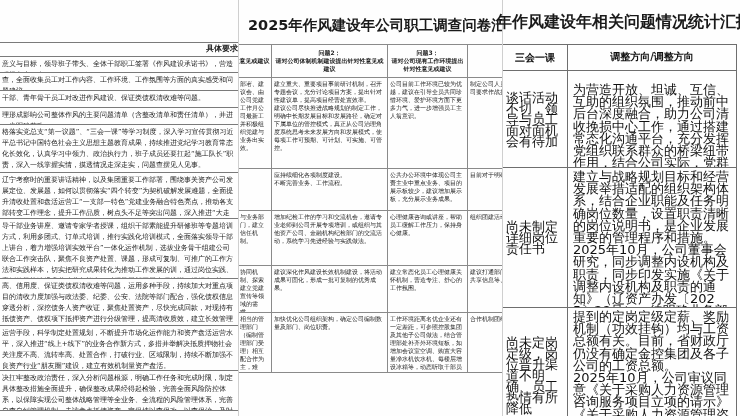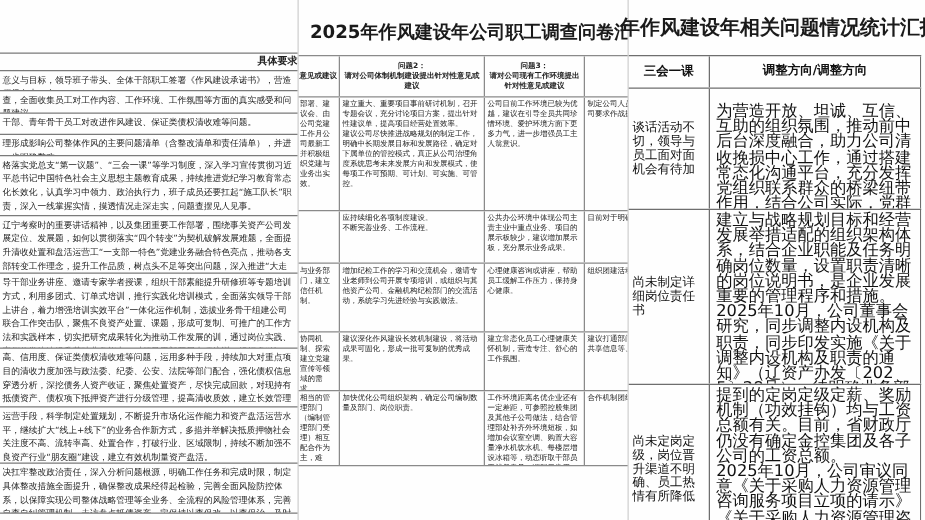--- a/index.html
+++ b/index.html
@@ -29,21 +29,21 @@
   .mrow{display:flex;border-bottom:1px solid #8a8a8a;box-sizing:border-box;overflow:hidden;}
   .mc{box-sizing:border-box;border-right:1px solid #8a8a8a;overflow:hidden;
       font-size:6px;line-height:8px;padding:2px;word-break:break-all;white-space:pre-line;color:#222;}
   .mc1{width:34px;}.mc2{width:116px;}.mc3{width:80px;}.mc4{width:100px;}
   .mhead .mc{display:flex;align-items:center;justify-content:center;text-align:center;font-weight:bold;padding:1px;}
 
   
   .rtable{position:absolute;top:44px;left:0;width:234px;border-top:1px solid #6e6e6e;}
   .rrow{display:flex;border-bottom:1px solid #6e6e6e;box-sizing:border-box;overflow:hidden;}
   .rc{box-sizing:border-box;border-right:1px solid #6e6e6e;overflow:hidden;color:#111;}
-  .rc-list{width:65px;display:flex;align-items:center;font-size:10px;line-height:11px;
+  .rc-list{width:65px;display:flex;align-items:center;font-size:13px;line-height:11px;
            padding:2px 3px;word-break:break-all;}
   .rc-fb{width:169px;font-size:13px;line-height:12.2px;padding:3px 5px;word-break:break-all;white-space:pre-line;}
   .rhead{height:26px;}
   .rhead .rc{display:flex;align-items:center;justify-content:center;font-size:10px;font-weight:bold;padding:0;}
   .pad-top{padding-top:13px;}
   b{font-weight:bold;}
 </style>
 </head>
 <body>
 
@@ -97,21 +97,21 @@
   <div class="ltable">
     <div class="lrow lhead">具体要求</div>
     <div class="lrow" style="height:16px">意义与目标，领导班子带头、全体干部职工签署《作风建设承诺书》，营造积极向上、奋</div>
     <div class="lrow" style="height:18px">查，全面收集员工对工作内容、工作环境、工作氛围等方面的真实感受和问题建议。</div>
     <div class="lrow" style="height:17px">干部、青年骨干员工对改进作风建设、保证类债权清收难等问题。</div>
     <div class="lrow" style="height:17px">理形成影响公司整体作风的主要问题清单（含整改清单和责任清单），并进一步明确整改</div>
     <div class="lrow" style="height:48px">格落实党总支“第一议题”、“三会一课”等学习制度，深入学习宣传贯彻习近平总书记中国特色社会主义思想主题教育成果，持续推进党纪学习教育常态化长效化，认真学习中领力、政治执行力，班子成员还要扛起“施工队长”职责，深入一线掌握实情，摸透情况走深走实，问题查摆见人见事。</div>
     <div class="lrow" style="height:46px">辽宁考察时的重要讲话精神，以及集团重要工作部署，围绕事关资产公司发展定位、发展题，如何以贯彻落实“四个转变”为契机破解发展难题，全面提升清收处置和盘活运营工“一支部一特色”党建业务融合特色亮点，推动各支部转变工作理念，提升工作品质，树点头不足等突出问题，深入推进“大走访大调研大排查大化解”活动。</div>
     <div class="lrow" style="height:60px">导干部业务讲座、邀请专家学者授课，组织干部素能提升研修班等专题培训方式，利用多团式、订单式培训，推行实践化培训模式，全面落实领导干部上讲台，着力增强培训实效平台”一体化运作机制，选拔业务骨干组建公司联合工作突击队，聚焦不良资产处置、课题，形成可复制、可推广的工作方法和实践样本，切实把研究成果转化为推动工作发展的训，通过岗位实践、案例教学快速提升基础业务能力；对领导干部开展专项培训，组织多“轮岗”实践机会，增强全方位多部门履职能力，优化人才流动，实现岗位配备。</div>
     <div class="lrow" style="height:47px">高、信用度、保证类债权清收难等问题，运用多种手段，持续加大对重点项目的清收力度加强与政法委、纪委、公安、法院等部门配合，强化债权信息穿透分析，深挖债务人资产收证，聚焦处置资产，尽快完成回款，对现持有抵债资产、债权项下抵押资产进行分级管理，提高清收质效，建立长效管理机制，持续优化考核细则，开展现场检查，推进政</div>
-    <div class="lrow" style="height:45px">运营手段，科学制定处置规划，不断提升市场化运作能力和资产盘活运营水平，继续扩大“线上+线下”的业务合作新方式，多措并举解决抵质押物社会关注度不高、流转率高、处置合作，打破行业、区域限制，持续不断加强不良资产行业“朋友圈”建设，建立有效机制量资产盘活。</div>
+    <div class="lrow" style="height:45px">运营手段，科学制定处置规划，不断提升市场化运作能力和资产盘活运营水平，深入推进“线上+线下”的业务合作新方式，多措并举解决抵质押物社会关注度不高、流转率高、处置合作，打破行业、区域限制，持续不断加强不良资产行业“朋友圈”建设，建立有效机制量资产盘活。</div>
     <div class="lrow" style="height:40px">决扛牢整改政治责任，深入分析问题根源，明确工作任务和完成时限，制定具体整改措施全面提升，确保整改成果经得起检验，完善全面风险防控体系，以保障实现公司整体战略管理等全业务、全流程的风险管理体系，完善自查自纠管理机制，走访盘点抵债资产，定保持以查促改、以查促治，及时修订完善制度内容，确保制度体系系统、适应和适用。</div>
   </div>
 </div>
 
 <div class="doc" id="doc-right">
   <div class="title-r">年作风建设年相关问题情况统计汇报表</div>
   <div class="rtable">
     <div class="rrow rhead">
       <div class="rc rc-list">三会一课</div>
       <div class="rc rc-fb">调整方向/调整方向</div>

